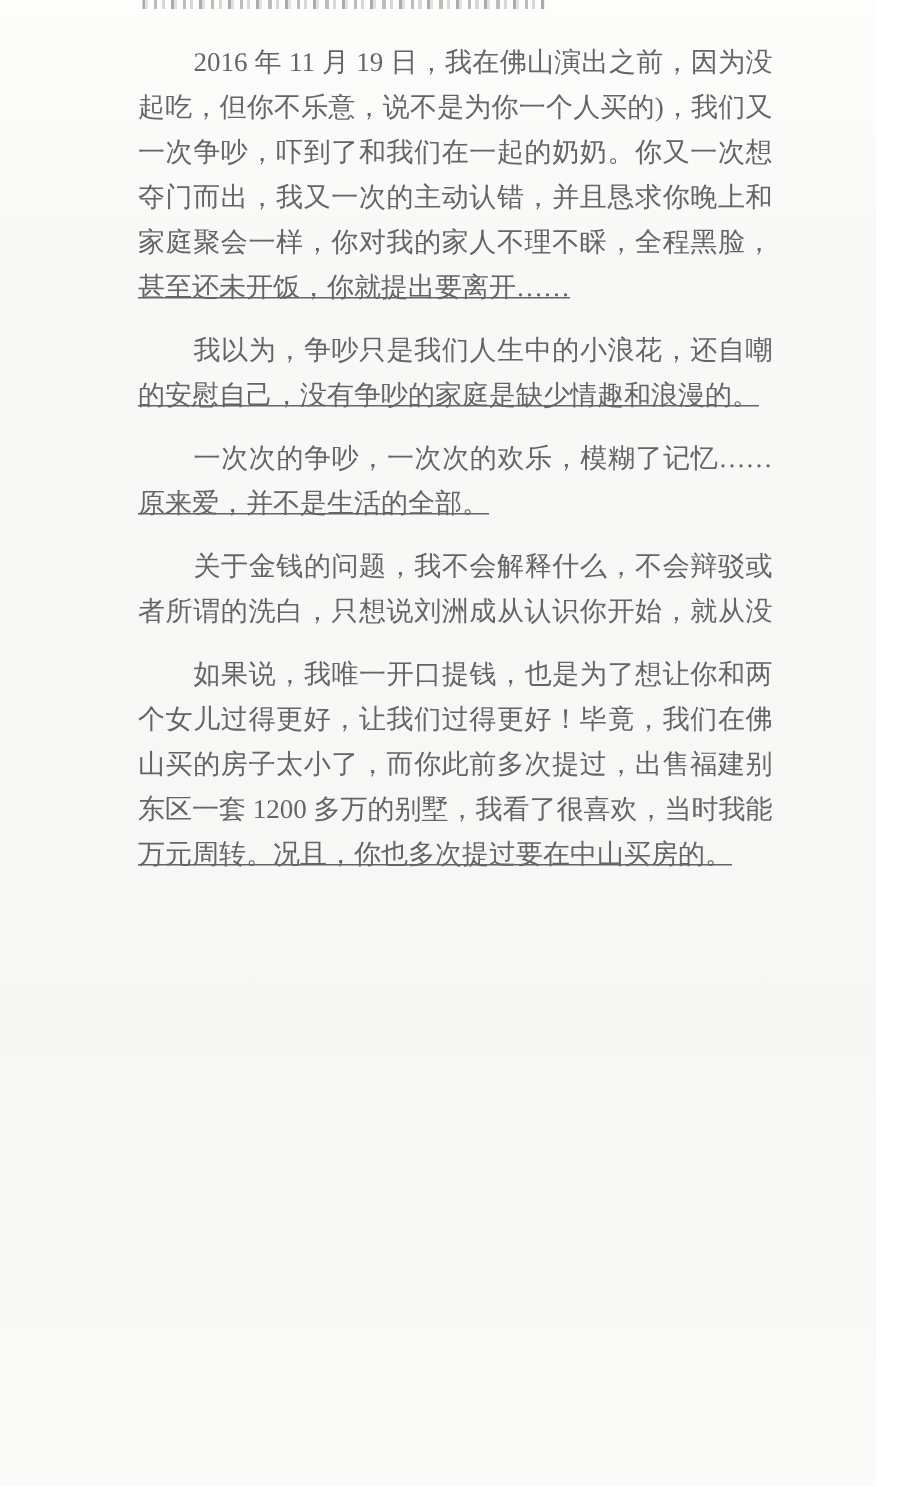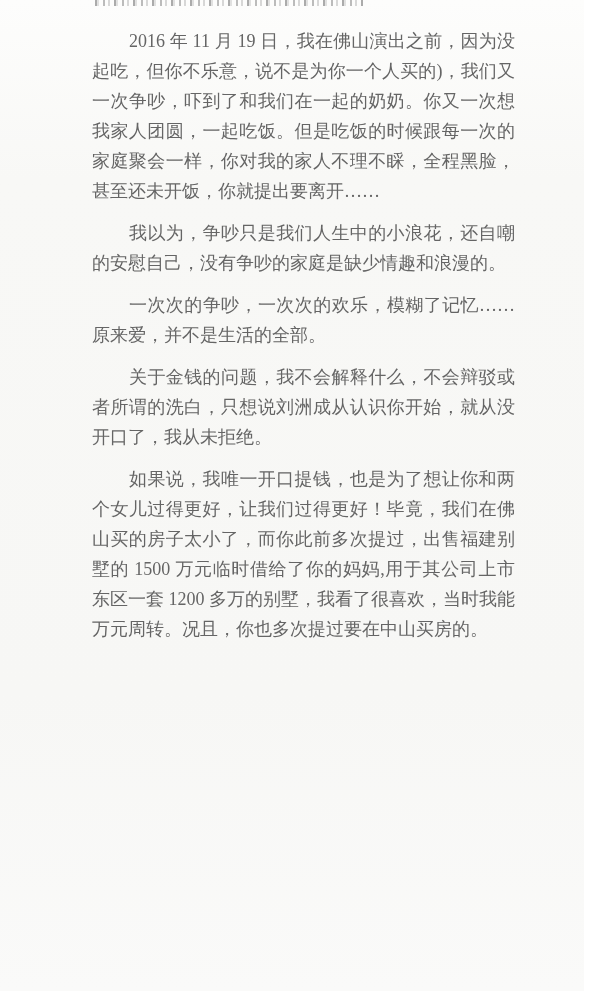--- a/index.html
+++ b/index.html
@@ -52,54 +52,53 @@
     height: 30px;
     white-space: nowrap;
     text-align: justify;
     text-align-last: justify;
     text-justify: inter-character;
     overflow: visible;
   }
   .line.last {
     text-align: left;
     text-align-last: left;
+    text-decoration: underline;
   }
   .line.indent {
     text-indent: 37px;
   }
 </style>
 </head>
 <body>
 
 <div class="page">
   <div class="cut-line"></div>
   <div class="text-block" id="text-block">
       <div class="paragraph">
         <div class="line indent">2016 年 11 月 19 日，我在佛山演出之前，因为没</div>
         <div class="line">起吃，但你不乐意，说不是为你一个人买的)，我们又</div>
         <div class="line">一次争吵，吓到了和我们在一起的奶奶。你又一次想</div>
-        <div class="line">我家人团圆，一起吃饭。但是吃饭的时候跟每一次的</div>
+        <div class="line">夺门而出，我又一次的主动认错，并且恳求你晚上和</div>
         <div class="line">家庭聚会一样，你对我的家人不理不睬，全程黑脸，</div>
         <div class="line last">甚至还未开饭，你就提出要离开……</div>
       </div>
       <div class="paragraph">
         <div class="line indent">我以为，争吵只是我们人生中的小浪花，还自嘲</div>
         <div class="line last">的安慰自己，没有争吵的家庭是缺少情趣和浪漫的。</div>
       </div>
       <div class="paragraph">
         <div class="line indent">一次次的争吵，一次次的欢乐，模糊了记忆……</div>
         <div class="line last">原来爱，并不是生活的全部。</div>
       </div>
       <div class="paragraph">
         <div class="line indent">关于金钱的问题，我不会解释什么，不会辩驳或</div>
         <div class="line">者所谓的洗白，只想说刘洲成从认识你开始，就从没</div>
-        <div class="line last">开口了，我从未拒绝。</div>
       </div>
       <div class="paragraph">
         <div class="line indent">如果说，我唯一开口提钱，也是为了想让你和两</div>
         <div class="line">个女儿过得更好，让我们过得更好！毕竟，我们在佛</div>
         <div class="line">山买的房子太小了，而你此前多次提过，出售福建别</div>
-        <div class="line">墅的 1500 万元临时借给了你的妈妈,用于其公司上市</div>
         <div class="line">东区一套 1200 多万的别墅，我看了很喜欢，当时我能</div>
         <div class="line last">万元周转。况且，你也多次提过要在中山买房的。</div>
       </div>
     </div>
 </div>
 
 </body></html>

